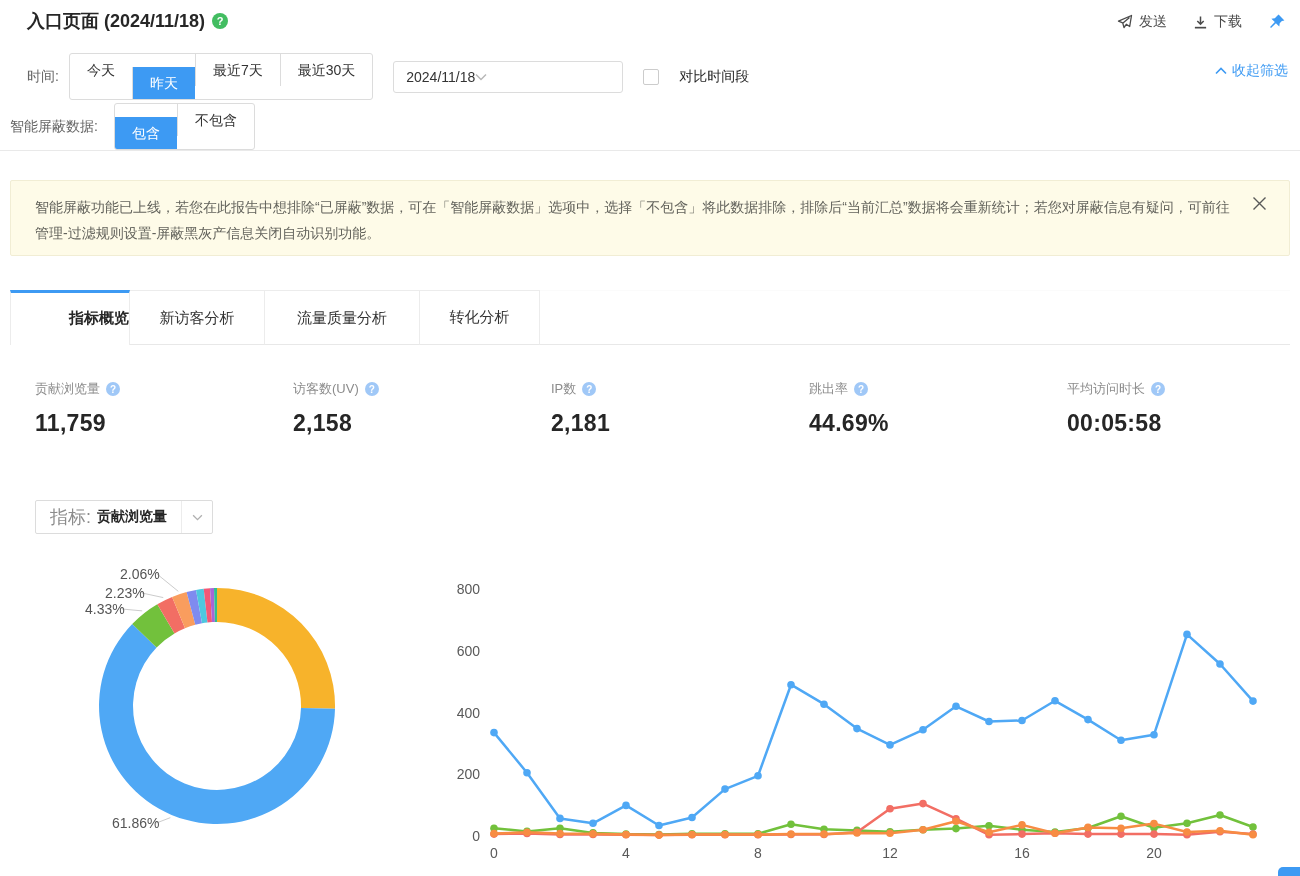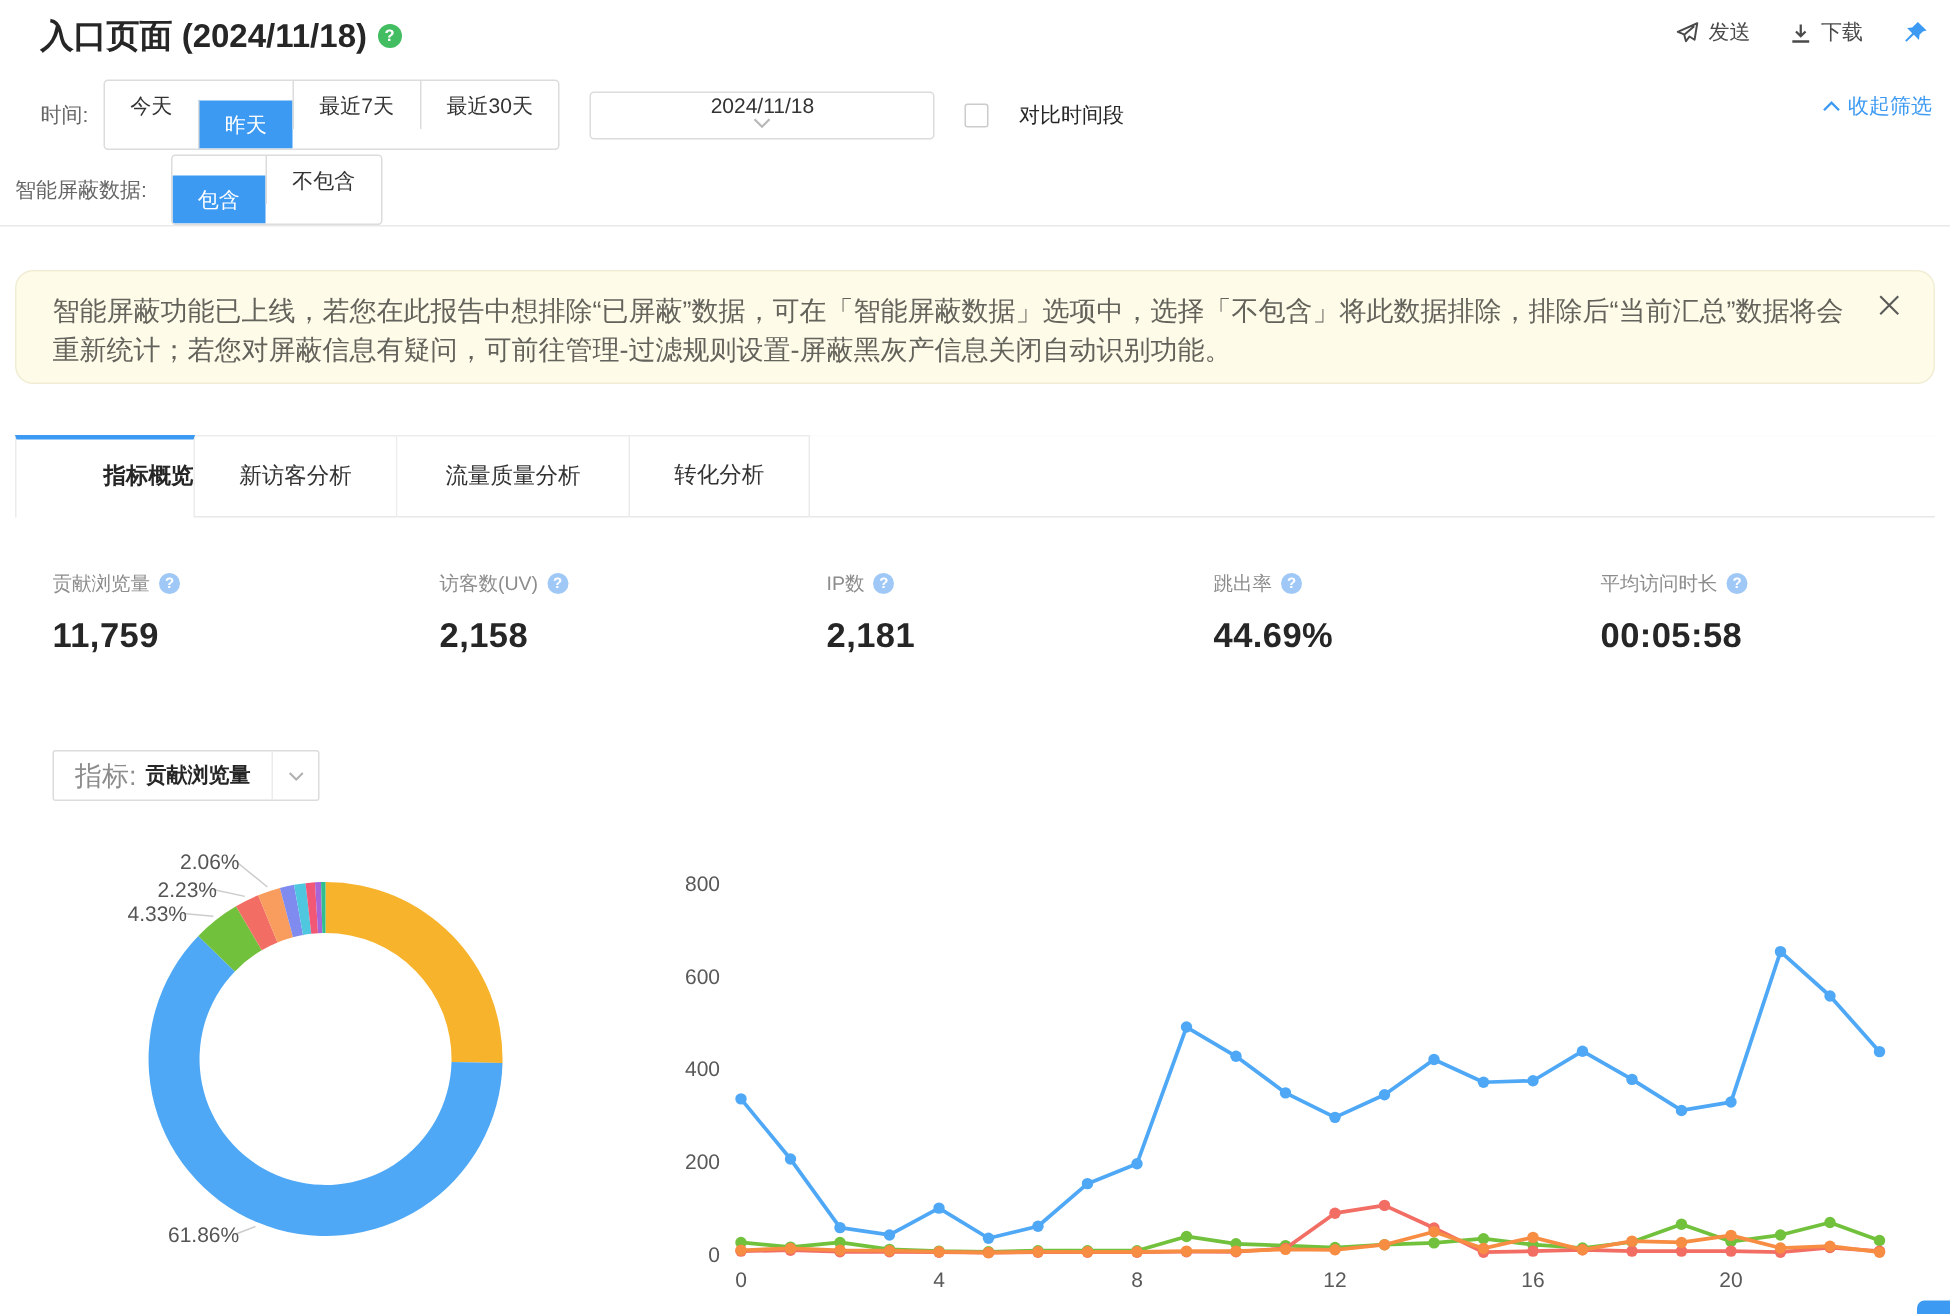--- a/index.html
+++ b/index.html
@@ -2,48 +2,48 @@
 <html><head>
 <meta charset="utf-8">
 <style>
   html,body{margin:0;padding:0;}
   body{
     width:1300px;height:876px;position:relative;overflow:hidden;
     background:#ffffff;font-family:"Liberation Sans",sans-serif;color:#262626;
   }
   
   .hdr-title{position:absolute;left:27px;top:9px;display:flex;align-items:center;gap:7px;
-    font-size:22px;font-weight:600;color:#262626;}
+    font-size:18px;font-weight:600;color:#262626;}
   .q-green{width:16px;height:16px;border-radius:50%;background:#42BD61;color:#fff;
     display:inline-flex;align-items:center;justify-content:center;font-size:11px;font-weight:700;cursor:pointer;}
   .qmark::after{content:"?";}
   .hdr-actions{position:absolute;right:14px;top:13px;display:flex;align-items:center;gap:26px;
     font-size:14px;color:#4a4a4a;}
   .hdr-act{display:flex;align-items:center;gap:6px;cursor:pointer;}
   
   .filter-row1{position:absolute;left:27px;top:53px;display:flex;align-items:center;font-size:14px;}
   .filter-label{color:#666;margin-right:10px;}
   .btn-group{display:inline-flex;border:1px solid #dcdcdc;border-radius:3px;overflow:hidden;background:#fff;}
   .btn-group .btn{padding:0 17px;height:32px;line-height:32px;font-size:14px;color:#333;
     border-left:1px solid #dcdcdc;cursor:pointer;white-space:nowrap;text-align:right;}
   .btn-group .btn:first-child{border-left:none;}
   .btn-group .btn.active{background:#3D9AF3;color:#fff;margin-top:13px;}
   .date-input{margin-left:20px;width:230px;height:32px;border:1px solid #dcdcdc;border-radius:3px;
     display:flex;align-items:center;padding:0 12px;box-sizing:border-box;
-    cursor:pointer;color:#333;flex-direction:column;}
+    cursor:pointer;color:#333;}
   .cmp{display:flex;align-items:center;gap:20px;margin-left:20px;}
   .checkbox{width:14px;height:14px;border:1px solid #ccc;border-radius:2px;background:#fff;cursor:pointer;}
   .collapse-link{position:absolute;right:12px;top:62px;display:flex;align-items:center;gap:5px;
     color:#3D9AF3;font-size:14px;cursor:pointer;}
   .filter-row2{position:absolute;left:10px;top:103px;display:flex;align-items:center;font-size:14px;}
   .divider{position:absolute;left:0;top:150px;width:1300px;height:0;border-top:1px solid #e9e9e9;}
   
   .banner{position:absolute;left:10px;top:180px;width:1280px;height:76px;box-sizing:border-box;
-    background:#FEFBE8;border:1px solid #F1EDD4;border-radius:12px;padding:13px 52px 13px 24px;
-    font-size:18px;line-height:26px;color:#63635c;}
+    background:#FEFBE8;border:1px solid #F1EDD4;border-radius:2px;padding:13px 52px 13px 24px;
+    font-size:14px;line-height:26px;color:#63635c;}
   .banner-close{position:absolute;right:22px;top:15px;cursor:pointer;line-height:0;}
   
   .tabs{position:absolute;left:10px;top:290px;width:1280px;display:flex;height:55px;}
   .tab{box-sizing:border-box;height:55px;line-height:53px;text-align:center;font-size:15px;color:#333;
     background:#fff;border-top:1px solid #ececec;border-right:1px solid #ececec;border-bottom:1px solid #e8e8e8;cursor:pointer;}
   .tab:first-child{border-left:1px solid #ececec;text-align:right;}
   .tab.active{border-top:3px solid #3D9AF3;border-bottom:none;line-height:50px;font-weight:700;color:#262626;}
   .tabs-filler{flex:1;border-bottom:1px solid #e8e8e8;border-top:1px solid #fbfbfb;}
   
   .metrics{position:absolute;left:35px;top:380px;display:flex;}

